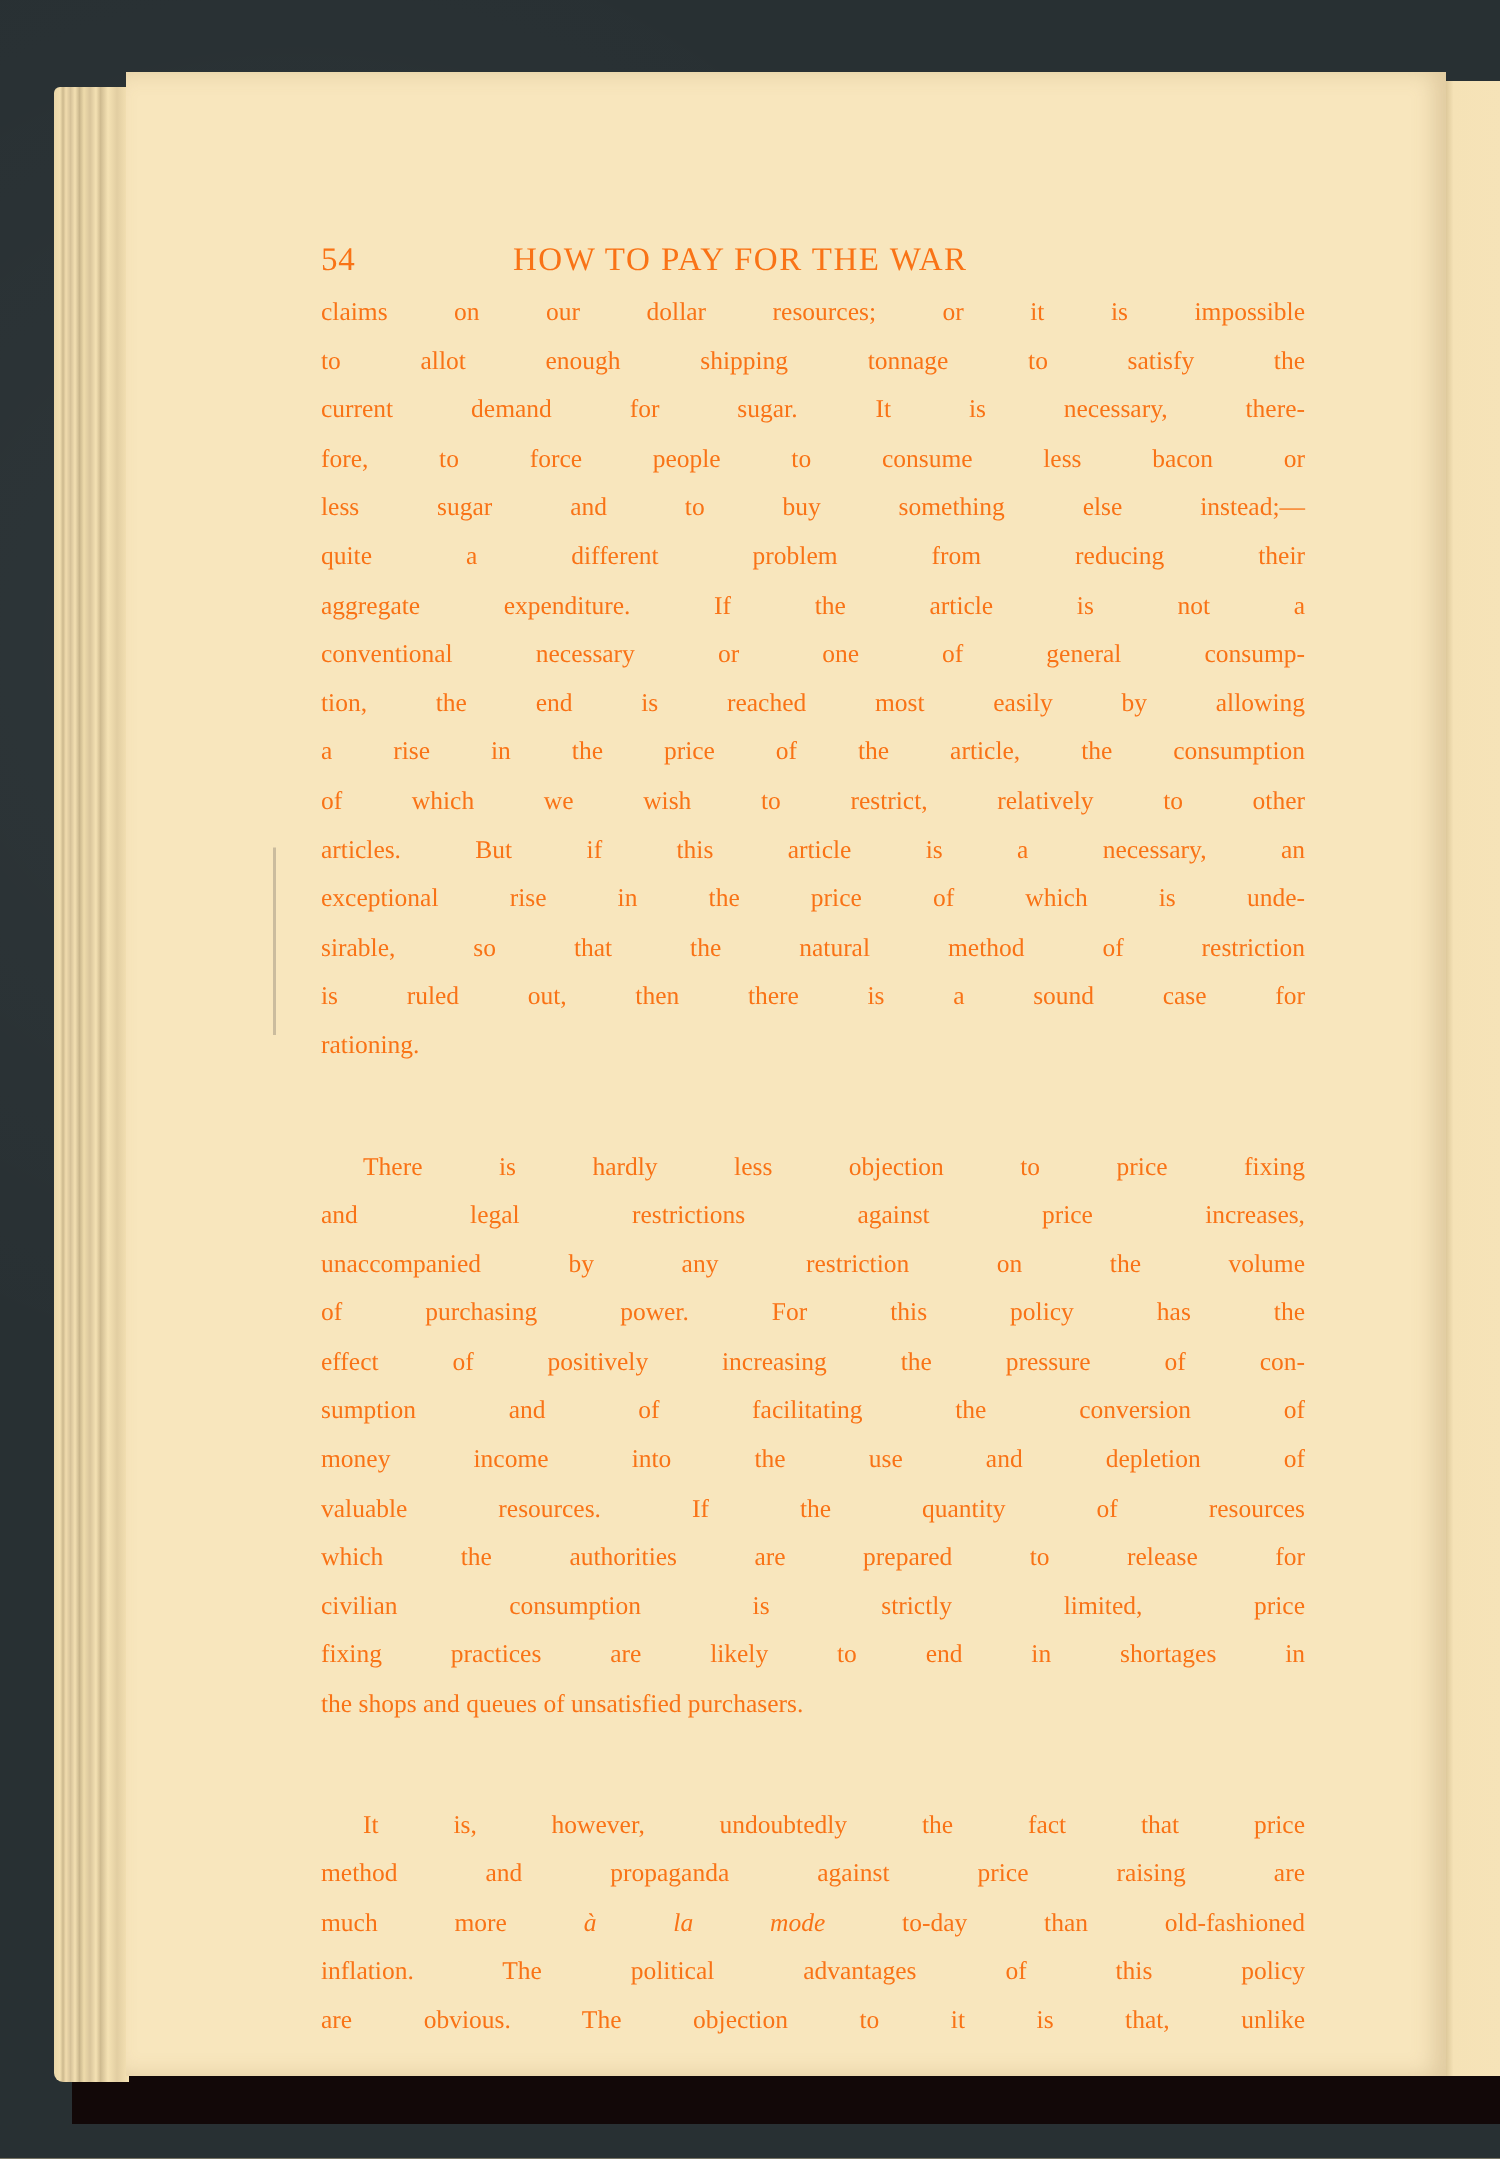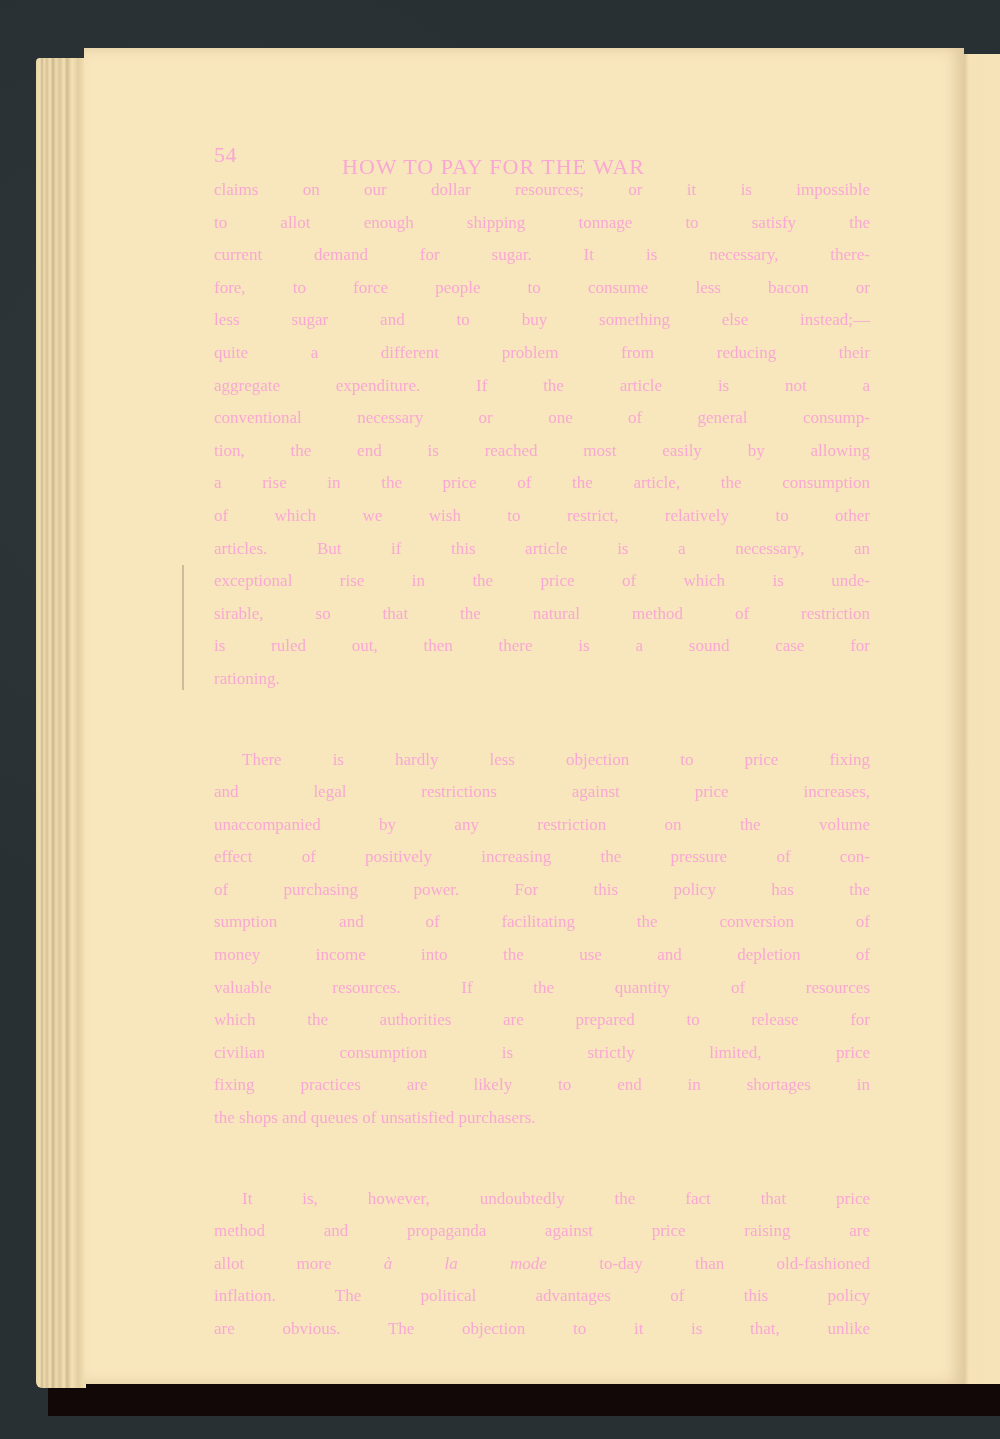--- a/index.html
+++ b/index.html
@@ -32,29 +32,29 @@
     position: absolute; left: 84px; top: 48px; width: 880px; height: 1336px;
     background: #f8e6bd;
     box-shadow: inset -8px 0 14px rgba(150,120,70,0.25);
   }
   .next-page {
     position: absolute; left: 962px; top: 54px; width: 38px; height: 1330px;
     background: linear-gradient(to right, #d9c496 0px, #f5e2b6 6px, #f6e3b8 38px);
     border-left: 1px solid #b9a47a;
   }
   .content {
-    position: absolute; left: 214px; top: 138px; width: 656px;
-    color: #f9a8d4;
+    position: absolute; left: 214px; top: 156px; width: 656px;
+    color: #f97316;
   }
   .running-head {
     position: relative; height: 36px;
     font-size: 22px; letter-spacing: 0.5px;
   }
   .page-num { position: absolute; left: 0; top: 4px; }
-  .head-title { position: absolute; left: 128px; top: 4px; letter-spacing: 1px; margin-top: 12px; }
+  .head-title { position: absolute; left: 128px; top: 4px; letter-spacing: 1px; }
   .line {
     display: block; height: 32.6px; line-height: 32.6px;
     font-size: 17px;
     text-align: justify; text-align-last: justify;
     white-space: nowrap;
   }
   .line.last { text-align-last: left; }
   .line.indent { padding-left: 28px; margin-top: 48px; }
   .line span { white-space: pre; }
   .it { font-style: italic; }
@@ -93,29 +93,29 @@
     <span class="line">of which we wish to restrict, relatively to other</span>
     <span class="line">articles. But if this article is a necessary, an</span>
     <span class="line">exceptional rise in the price of which is unde-</span>
     <span class="line">sirable, so that the natural method of restriction</span>
     <span class="line">is ruled out, then there is a sound case for</span>
     <span class="line last">rationing.</span>
 
     <span class="line indent">There is hardly less objection to price fixing</span>
     <span class="line">and legal restrictions against price increases,</span>
     <span class="line">unaccompanied by any restriction on the volume</span>
+    <span class="line">of purchasing power. For this policy has the</span>
     <span class="line">effect of positively increasing the pressure of con-</span>
-    <span class="line">of purchasing power. For this policy has the</span>
     <span class="line">sumption and of facilitating the conversion of</span>
     <span class="line">money income into the use and depletion of</span>
     <span class="line">valuable resources. If the quantity of resources</span>
     <span class="line">which the authorities are prepared to release for</span>
     <span class="line">civilian consumption is strictly limited, price</span>
     <span class="line">fixing practices are likely to end in shortages in</span>
     <span class="line last">the shops and queues of unsatisfied purchasers.</span>
 
     <span class="line indent">It is, however, undoubtedly the fact that price</span>
     <span class="line">method and propaganda against price raising are</span>
-    <span class="line"><span>allot more</span><span> </span><span class="it">à la mode</span><span> </span><span>to-day than old-fashioned</span></span>
+    <span class="line"><span>much more</span><span> </span><span class="it">à la mode</span><span> </span><span>to-day than old-fashioned</span></span>
     <span class="line">inflation. The political advantages of this policy</span>
     <span class="line">are obvious. The objection to it is that, unlike</span>
   </div>
 </div>
 
 </body></html>

